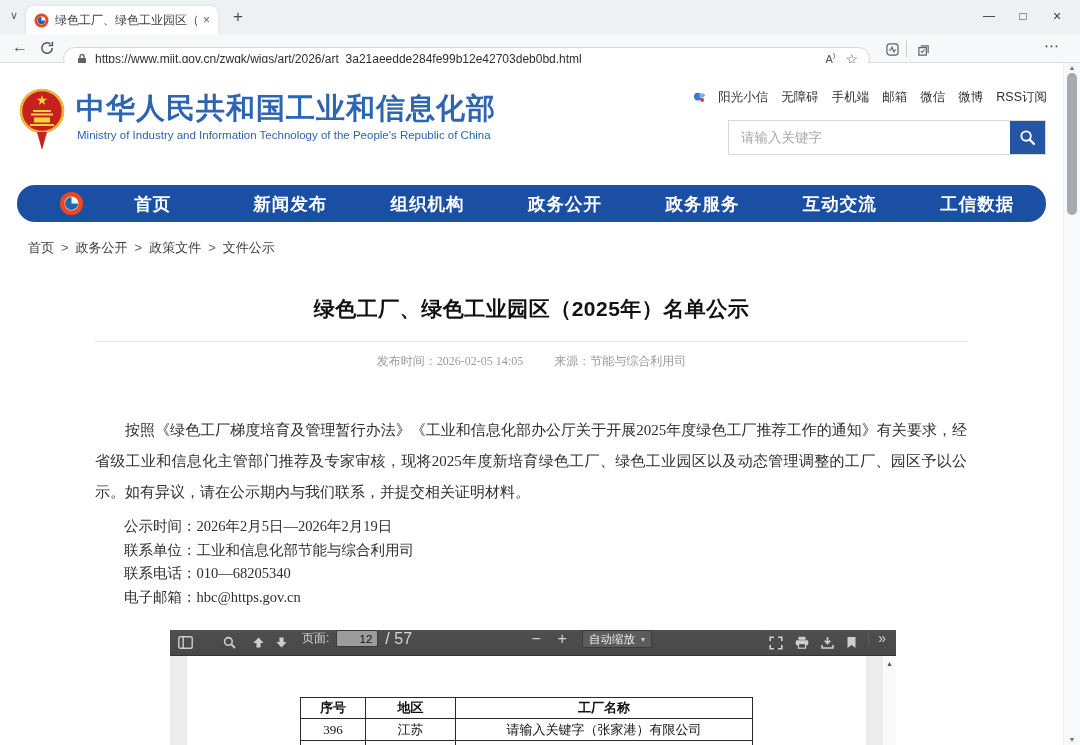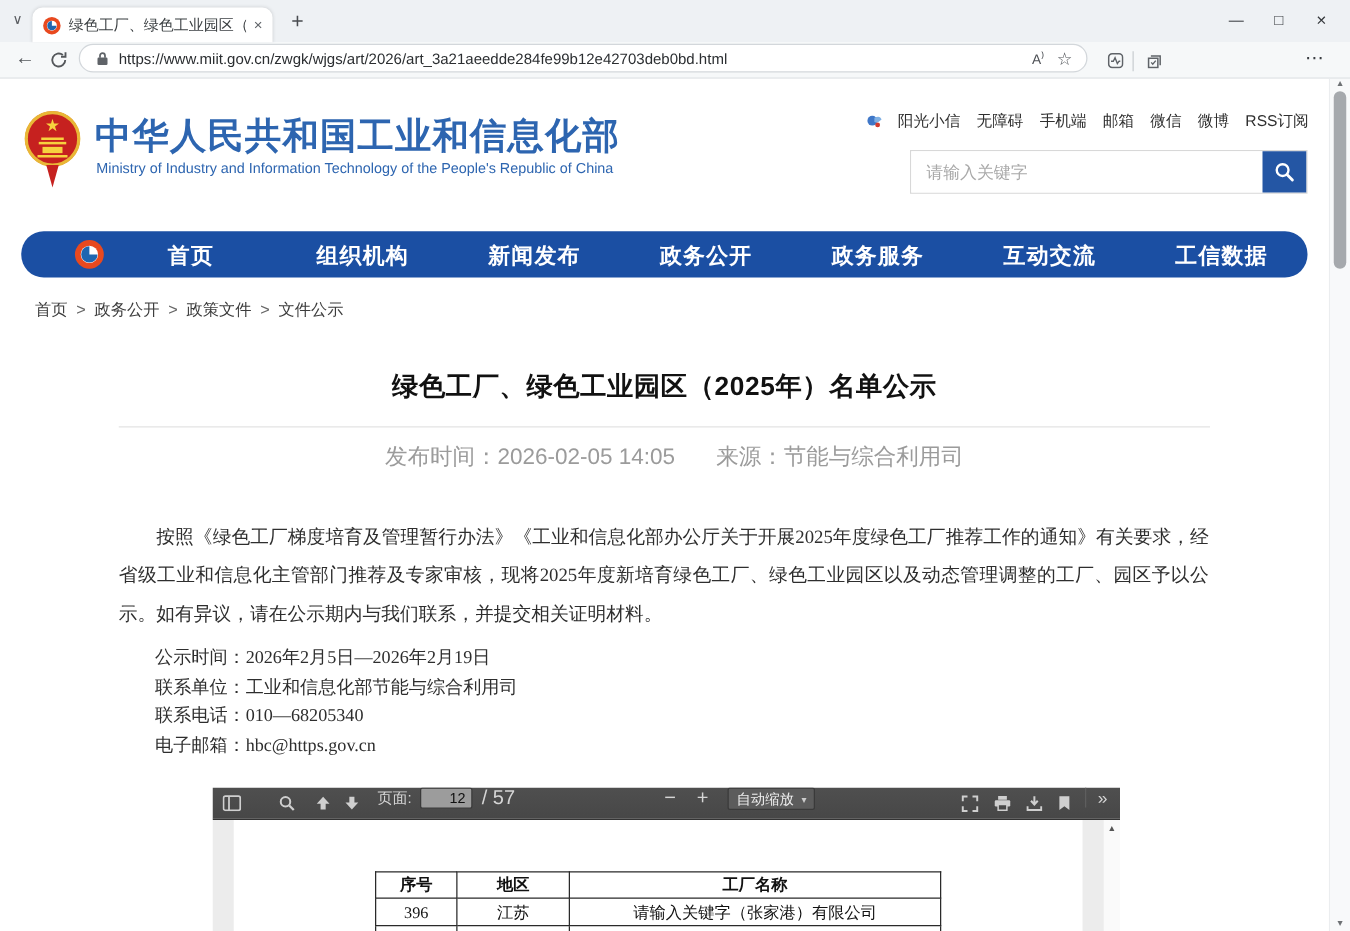--- a/index.html
+++ b/index.html
@@ -12,21 +12,21 @@
   .tab { position:absolute; left:26px; top:6px; width:192px; height:28px; background:#fff; border-radius:8px 8px 0 0;
          box-shadow:0 0 3px rgba(0,0,0,.12); display:flex; align-items:center; padding:0 8px; gap:6px; }
   .tab-title { flex:1; font-size:12px; color:#3c4043; white-space:nowrap; overflow:hidden; }
   .tab-close { font-size:12px; color:#5f6368; }
   .newtab { position:absolute; left:233px; top:7px; font-size:17px; color:#494c50; }
   .win-controls { position:absolute; right:6px; top:5px; display:flex; }
   .win-controls span { width:34px; text-align:center; font-size:12px; color:#35383c; line-height:22px; }
   .addr-row { position:absolute; top:34px; left:0; width:1080px; height:29px; background:#f6f8f9; border-bottom:1px solid #dcdfe3; }
   .back-btn { position:absolute; left:12px; top:4px; font-size:16px; color:#54575b; }
   .refresh-btn { position:absolute; left:40px; top:7px; }
-  .addr-pill { position:absolute; left:63px; top:1px; width:807px; height:23px; background:#fff;
+  .addr-pill { position:absolute; left:63px; top:13px; width:807px; height:23px; background:#fff;
                border:1px solid #d3d7db; border-radius:13px; display:flex; align-items:center; }
   .lock-ic { margin-left:13px; display:flex; }
   .url-text { flex:1; margin-left:8px; margin-right:4px; font-size:12px; color:#2b2e31; white-space:nowrap; overflow:hidden; }
   .read-aloud { font-size:11px; color:#4e5156; }
   .fav-star { font-size:14px; color:#4e5156; margin:0 11px 0 10px; }
   .essentials { position:absolute; left:886px; top:8px; }
   .chrome-sep { position:absolute; left:906px; top:7px; width:1px; height:16px; background:#c9cdd1; }
   .collections { position:absolute; left:917px; top:8px; }
   .more-btn { position:absolute; left:1044px; top:3px; font-size:15px; color:#3a3d41; }
 
@@ -51,21 +51,21 @@
   .navbar { position:absolute; left:17px; top:122px; width:1029px; height:37px; background:#1b4fa3; border-radius:18px;
             display:flex; align-items:center; }
   .nav-logo { margin-left:42px; display:flex; }
   .nav-items { flex:1; display:flex; }
   .nav-items span { flex:1; text-align:center; font-size:17.5px; font-weight:600; color:#fff; letter-spacing:1px; }
   .breadcrumb { position:absolute; left:28px; top:176px; font-size:13px; color:#3c3c3c; }
   .breadcrumb .sep { margin:0 7px; color:#666; }
 
   .art-title { position:absolute; left:0; top:232px; width:1063px; text-align:center; font-size:21px; font-weight:700; color:#111; letter-spacing:.5px; }
   .art-divider { position:absolute; left:95px; top:278px; width:873px; border-top:1px solid #e4e4e4; }
-  .art-meta { position:absolute; left:8px; top:290px; width:1063px; text-align:center; font-size:18px; color:#9b9b9b; }
+  .art-meta { position:absolute; left:0; top:290px; width:1063px; text-align:center; font-size:12px; color:#9b9b9b;font-family:Liberation Serif, serif; }
   .art-meta .src { margin-left:28px; }
   .art-para { position:absolute; left:95px; top:352px; width:872px; font-family:"Liberation Serif",serif;
               font-size:15px; line-height:31px; color:#2e2e2e; text-indent:2em; text-align:justify; }
   .art-info { position:absolute; left:95px; top:452px; width:872px; font-family:"Liberation Serif",serif;
               font-size:14.5px; line-height:23.5px; color:#2e2e2e; }
   .art-info div { text-indent:2em; }
 
   
   .pdf { position:absolute; left:170px; top:567px; width:726px; height:115px; overflow:hidden; }
   .pdf-toolbar { position:absolute; top:0; left:0; width:726px; height:26px; background:linear-gradient(#4f4f4f,#474747);
@@ -214,22 +214,22 @@
     <div class="navbar">
       <span class="nav-logo">
         <svg width="25" height="25" viewBox="0 0 26 26">
             <circle cx="13" cy="13" r="12" fill="#e8491f"></circle>
             <circle cx="13" cy="13" r="7.2" fill="#fff"></circle>
             <path d="M13 6.2 a6.8 6.8 0 1 0 6.8 6.8 h-6.8 z" fill="#1f66b0"></path>
           </svg>
       </span>
       <div class="nav-items">
         <span>首页</span>
+        <span>新闻发布</span>
         <span>组织机构</span>
-        <span>新闻发布</span>
         <span>政务公开</span>
         <span>政务服务</span>
         <span>互动交流</span>
         <span>工信数据</span>
       </div>
     </div>
 
     <div class="breadcrumb">
       <span>首页</span><span class="sep">&gt;</span><span>政务公开</span><span class="sep">&gt;</span><span>政策文件</span><span class="sep">&gt;</span><span>文件公示</span>
     </div>

